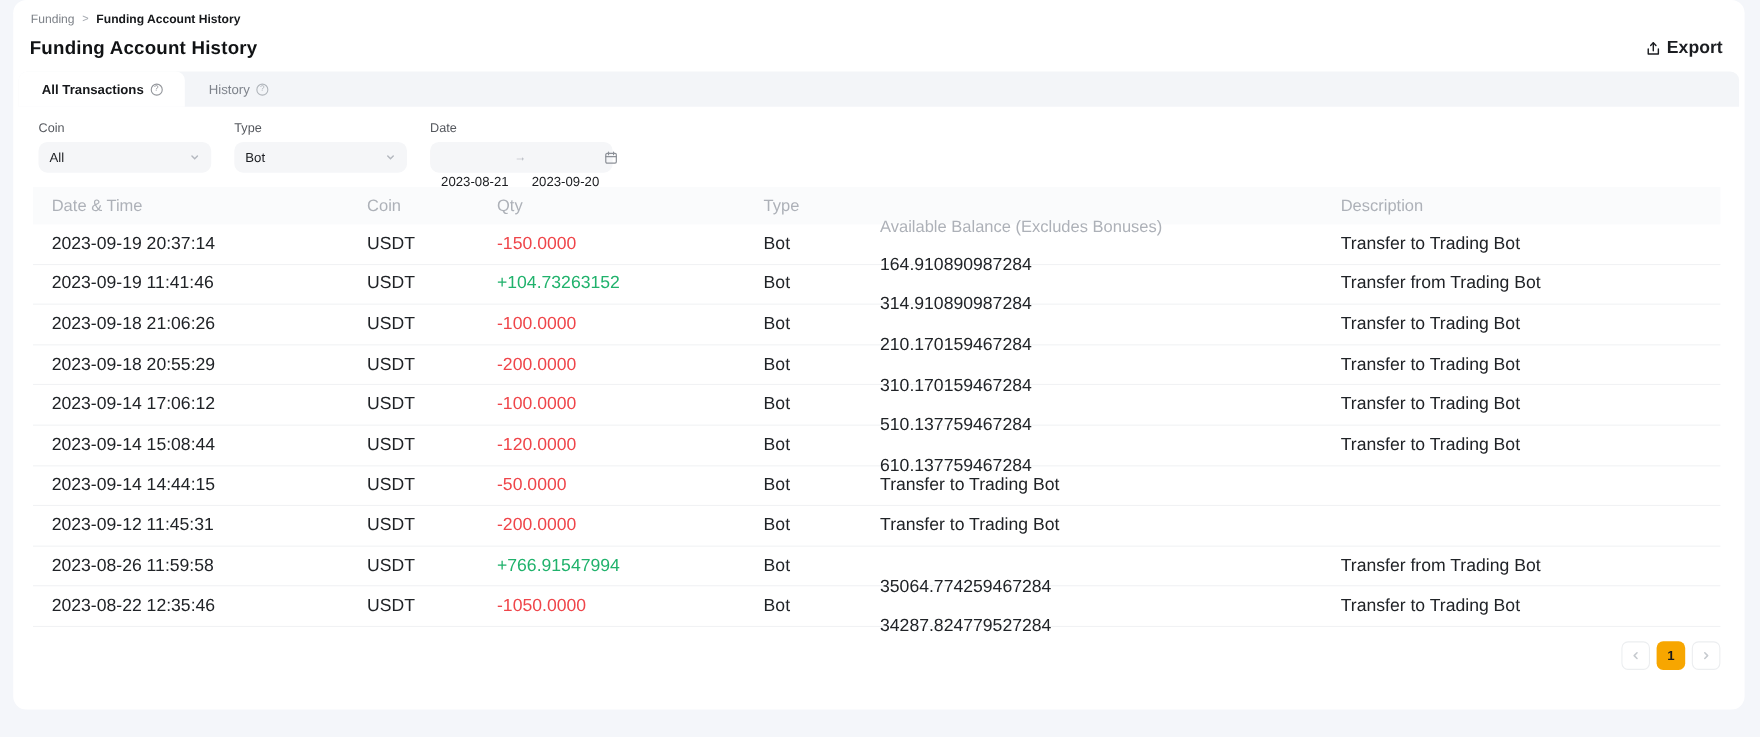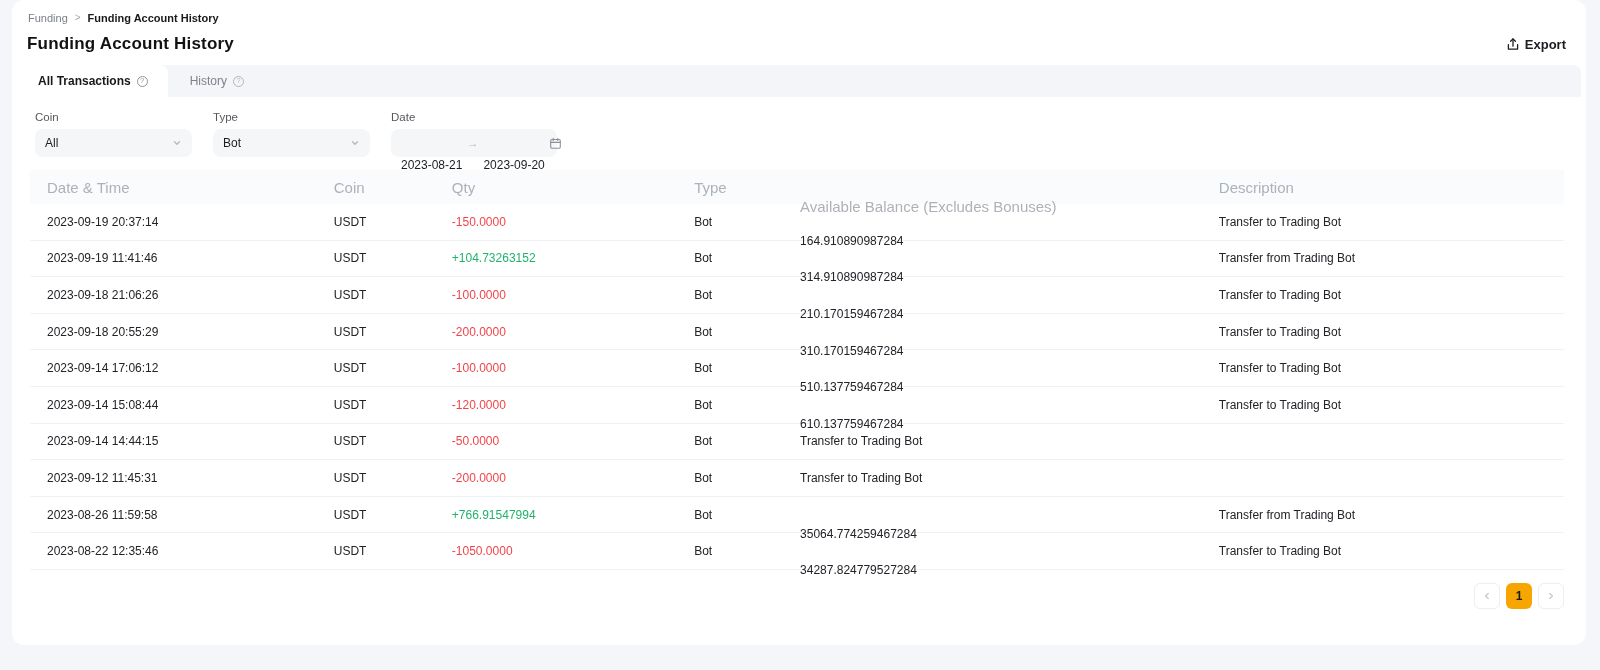--- a/index.html
+++ b/index.html
@@ -29,21 +29,21 @@
   .crumb-sep { color:#a7abb2; font-size:10px; }
   .crumb-current { color:#17191c; font-weight:700; }
   
   .title-row {
     display:flex; justify-content:space-between; align-items:center;
     padding:8px 20px 11px 15px;
   }
   .page-title { font-size:17px; font-weight:700; color:#101214; letter-spacing:.2px; }
   .export-btn {
     display:flex; align-items:center; gap:5px;
-    font-size:13px; font-weight:700; color:#1b1d21;
+    font-size:16px; font-weight:700; color:#1b1d21;
     background:none; border:none; cursor:pointer;
     font-family:inherit;
   }
   
   .tabbar {
     margin:0 5px;
     height:32px;
     background:#f3f5f8;
     border-radius:8px 8px 0 0;
     display:flex;
@@ -86,21 +86,21 @@
   .table { margin:0 22px 0 18px; }
   .t-head {
     height:34px; background:#fafbfc;
     display:flex; align-items:center;
     color:#adb1b8; font-size:15px;
   }
   .t-row {
     height:36.6px;
     display:flex; align-items:center;
     border-bottom:1px solid #f1f2f4;
-    font-size:12px; color:#202327;
+    font-size:16px; color:#202327;
   }
   .c0 { width:19.8%; padding-left:17px; }
   .c1 { width:7.7%; }
   .c2 { width:15.8%; }
   .c3 { width:6.9%; }
   .c4 { width:27.3%;margin-top:38px; }
   .c5 { flex:1; }
   .qty.neg { color:var(--negative); }
   .qty.pos { color:var(--positive); }
   

